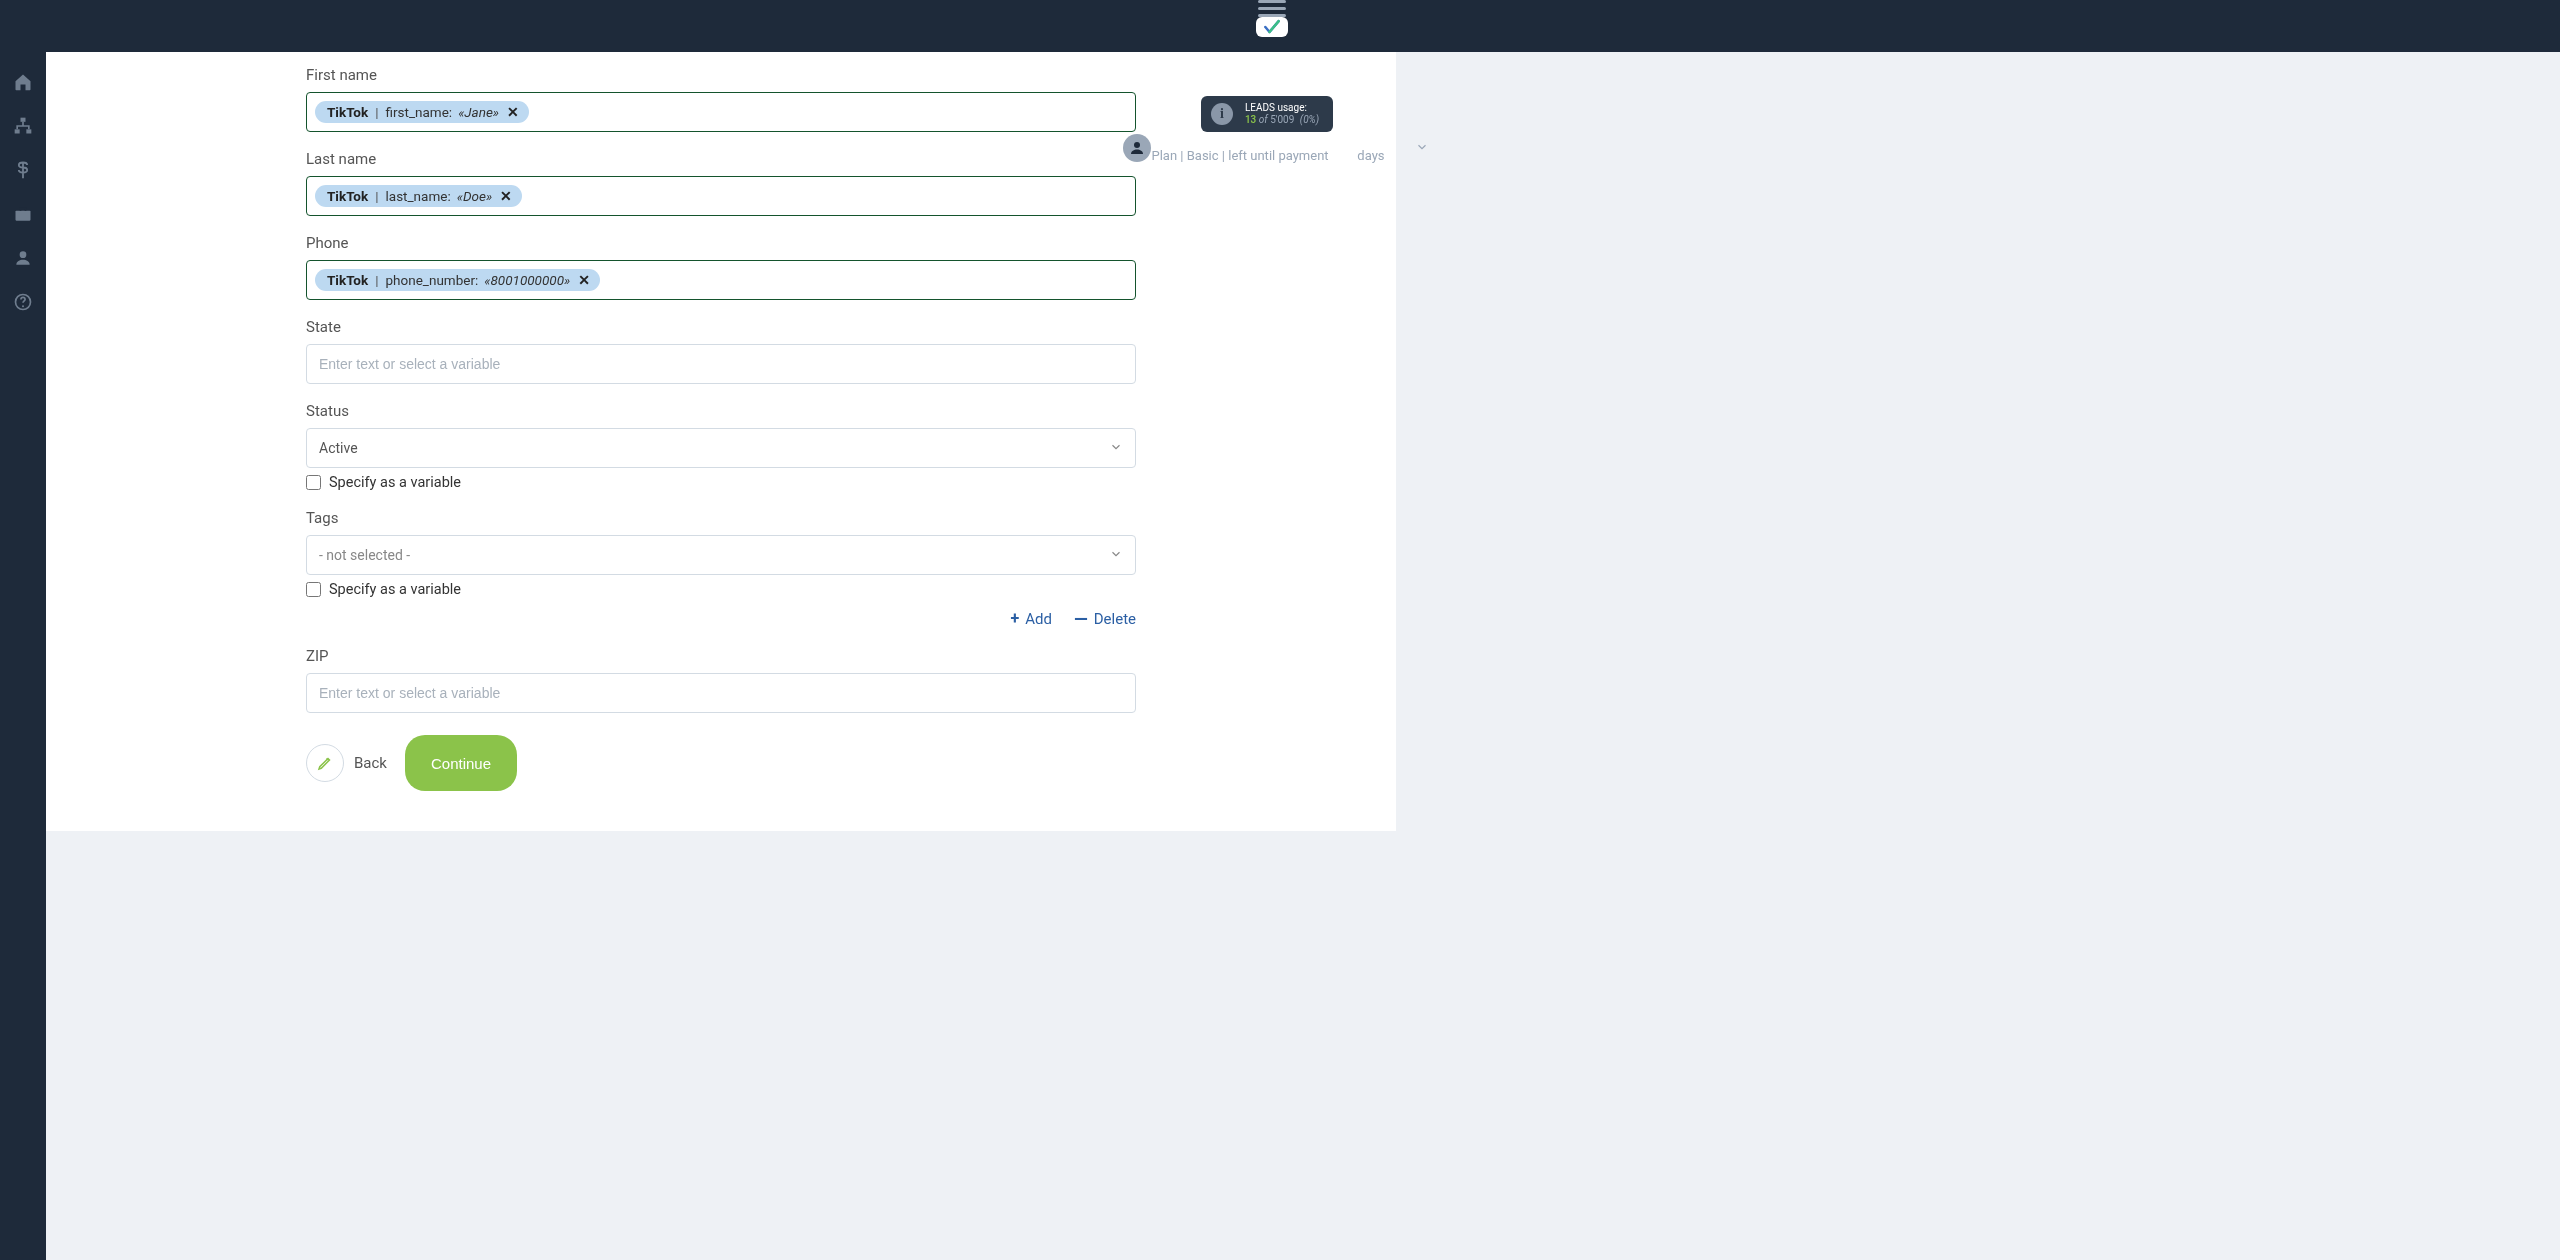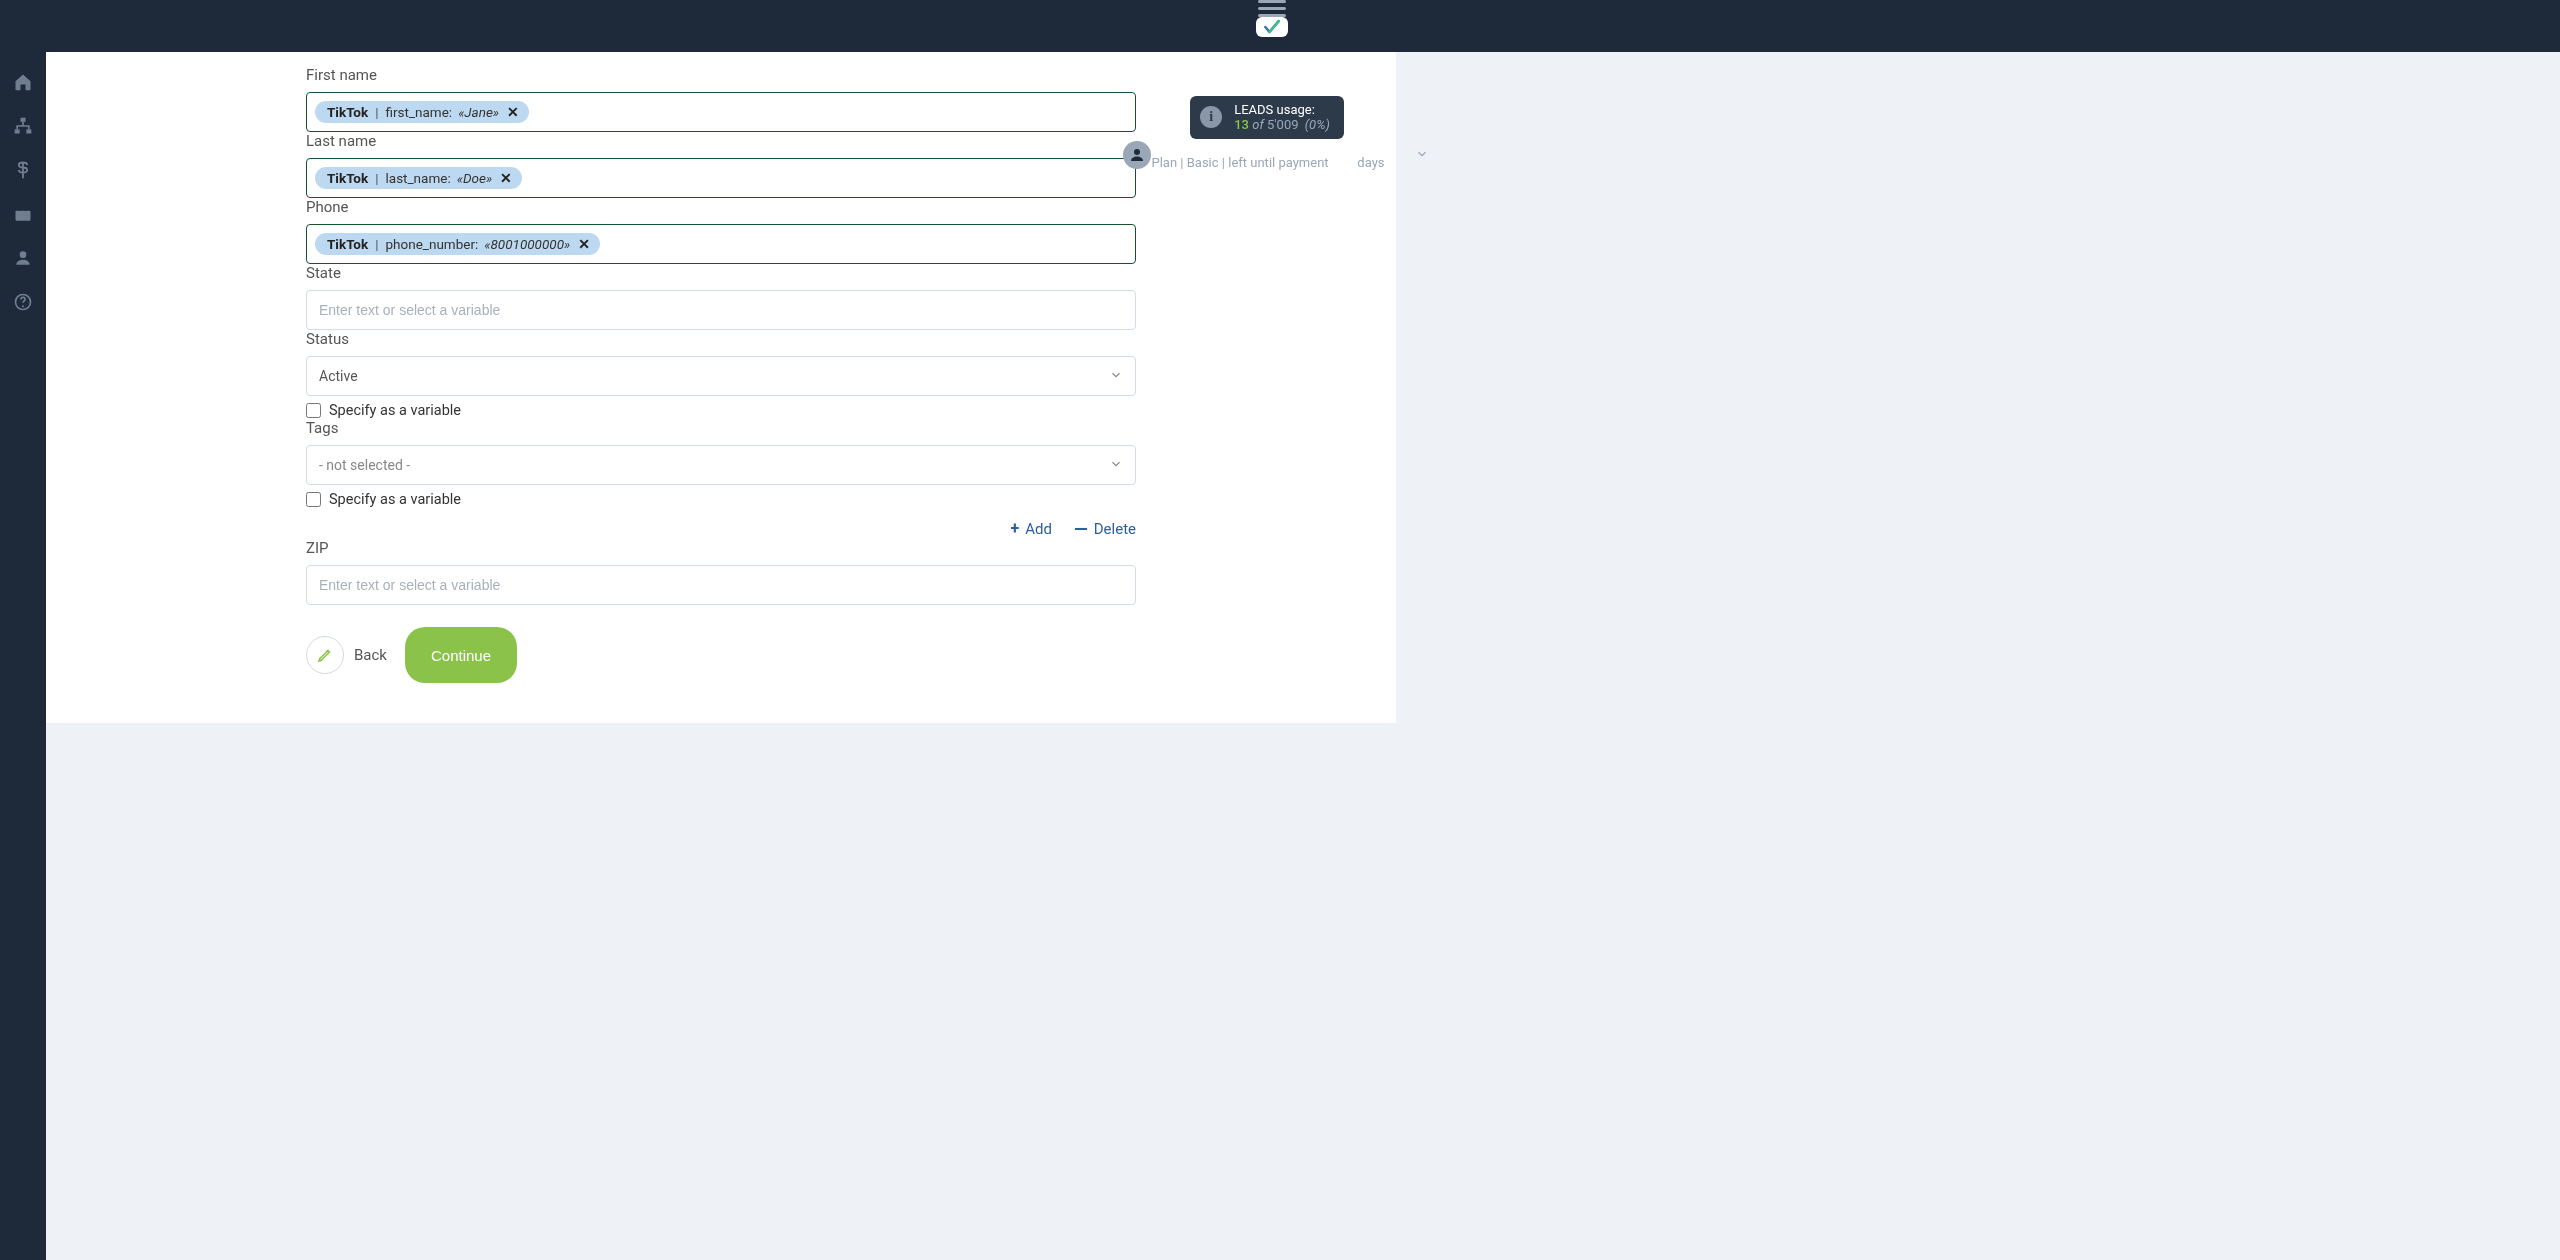--- a/index.html
+++ b/index.html
@@ -61,21 +61,21 @@
       display: flex;
       align-items: center;
       gap: 12px;
       margin-right: 18px;
     }
     .usage-icon {
       width: 22px; height: 22px; border-radius: 50%;
       background: #8a97a8; display: flex; align-items:center; justify-content:center;
       color: #2d3a4a; font-weight: 700; font-family: Georgia, serif;
     }
-    .usage-text { font-size: 13px; line-height: 1.2; }
+    .usage-text { font-size: 10px; line-height: 1.2; }
     .usage-count { color: #8bc34a; font-weight: 500; }
     .usage-of { color: #9aa7b7; font-style: italic; }
     .usage-total { color: #9aa7b7; }
     .usage-pct { color: #9aa7b7; font-style: italic; margin-left: 3px; }
     .account-block { display: flex; align-items: center; }
     .avatar-circle {
       width: 28px; height: 28px; border-radius: 50%;
       background: #9aa7b7; display: flex; align-items:center; justify-content:center;
     }
     .account-lines { line-height: 1.25; font-size: 13px; }
@@ -104,21 +104,21 @@
     .main {
       flex: 1;
       padding: 0 0 40px 0;
     }
     .panel {
       background: #fff;
       max-width: 1350px;
       margin: 0 0 0 0;
       padding: 14px 260px 40px 260px;
     }
-    .form-group { }
+    .form-group { margin-bottom: 18px; }
     .form-label {
       color: #555;
       font-size: 15px;
       margin-bottom: 8px;
       display: block;
     }
     .chip-input {
       border: 1px solid #14532d;
       border-radius: 4px;
       min-height: 40px;

